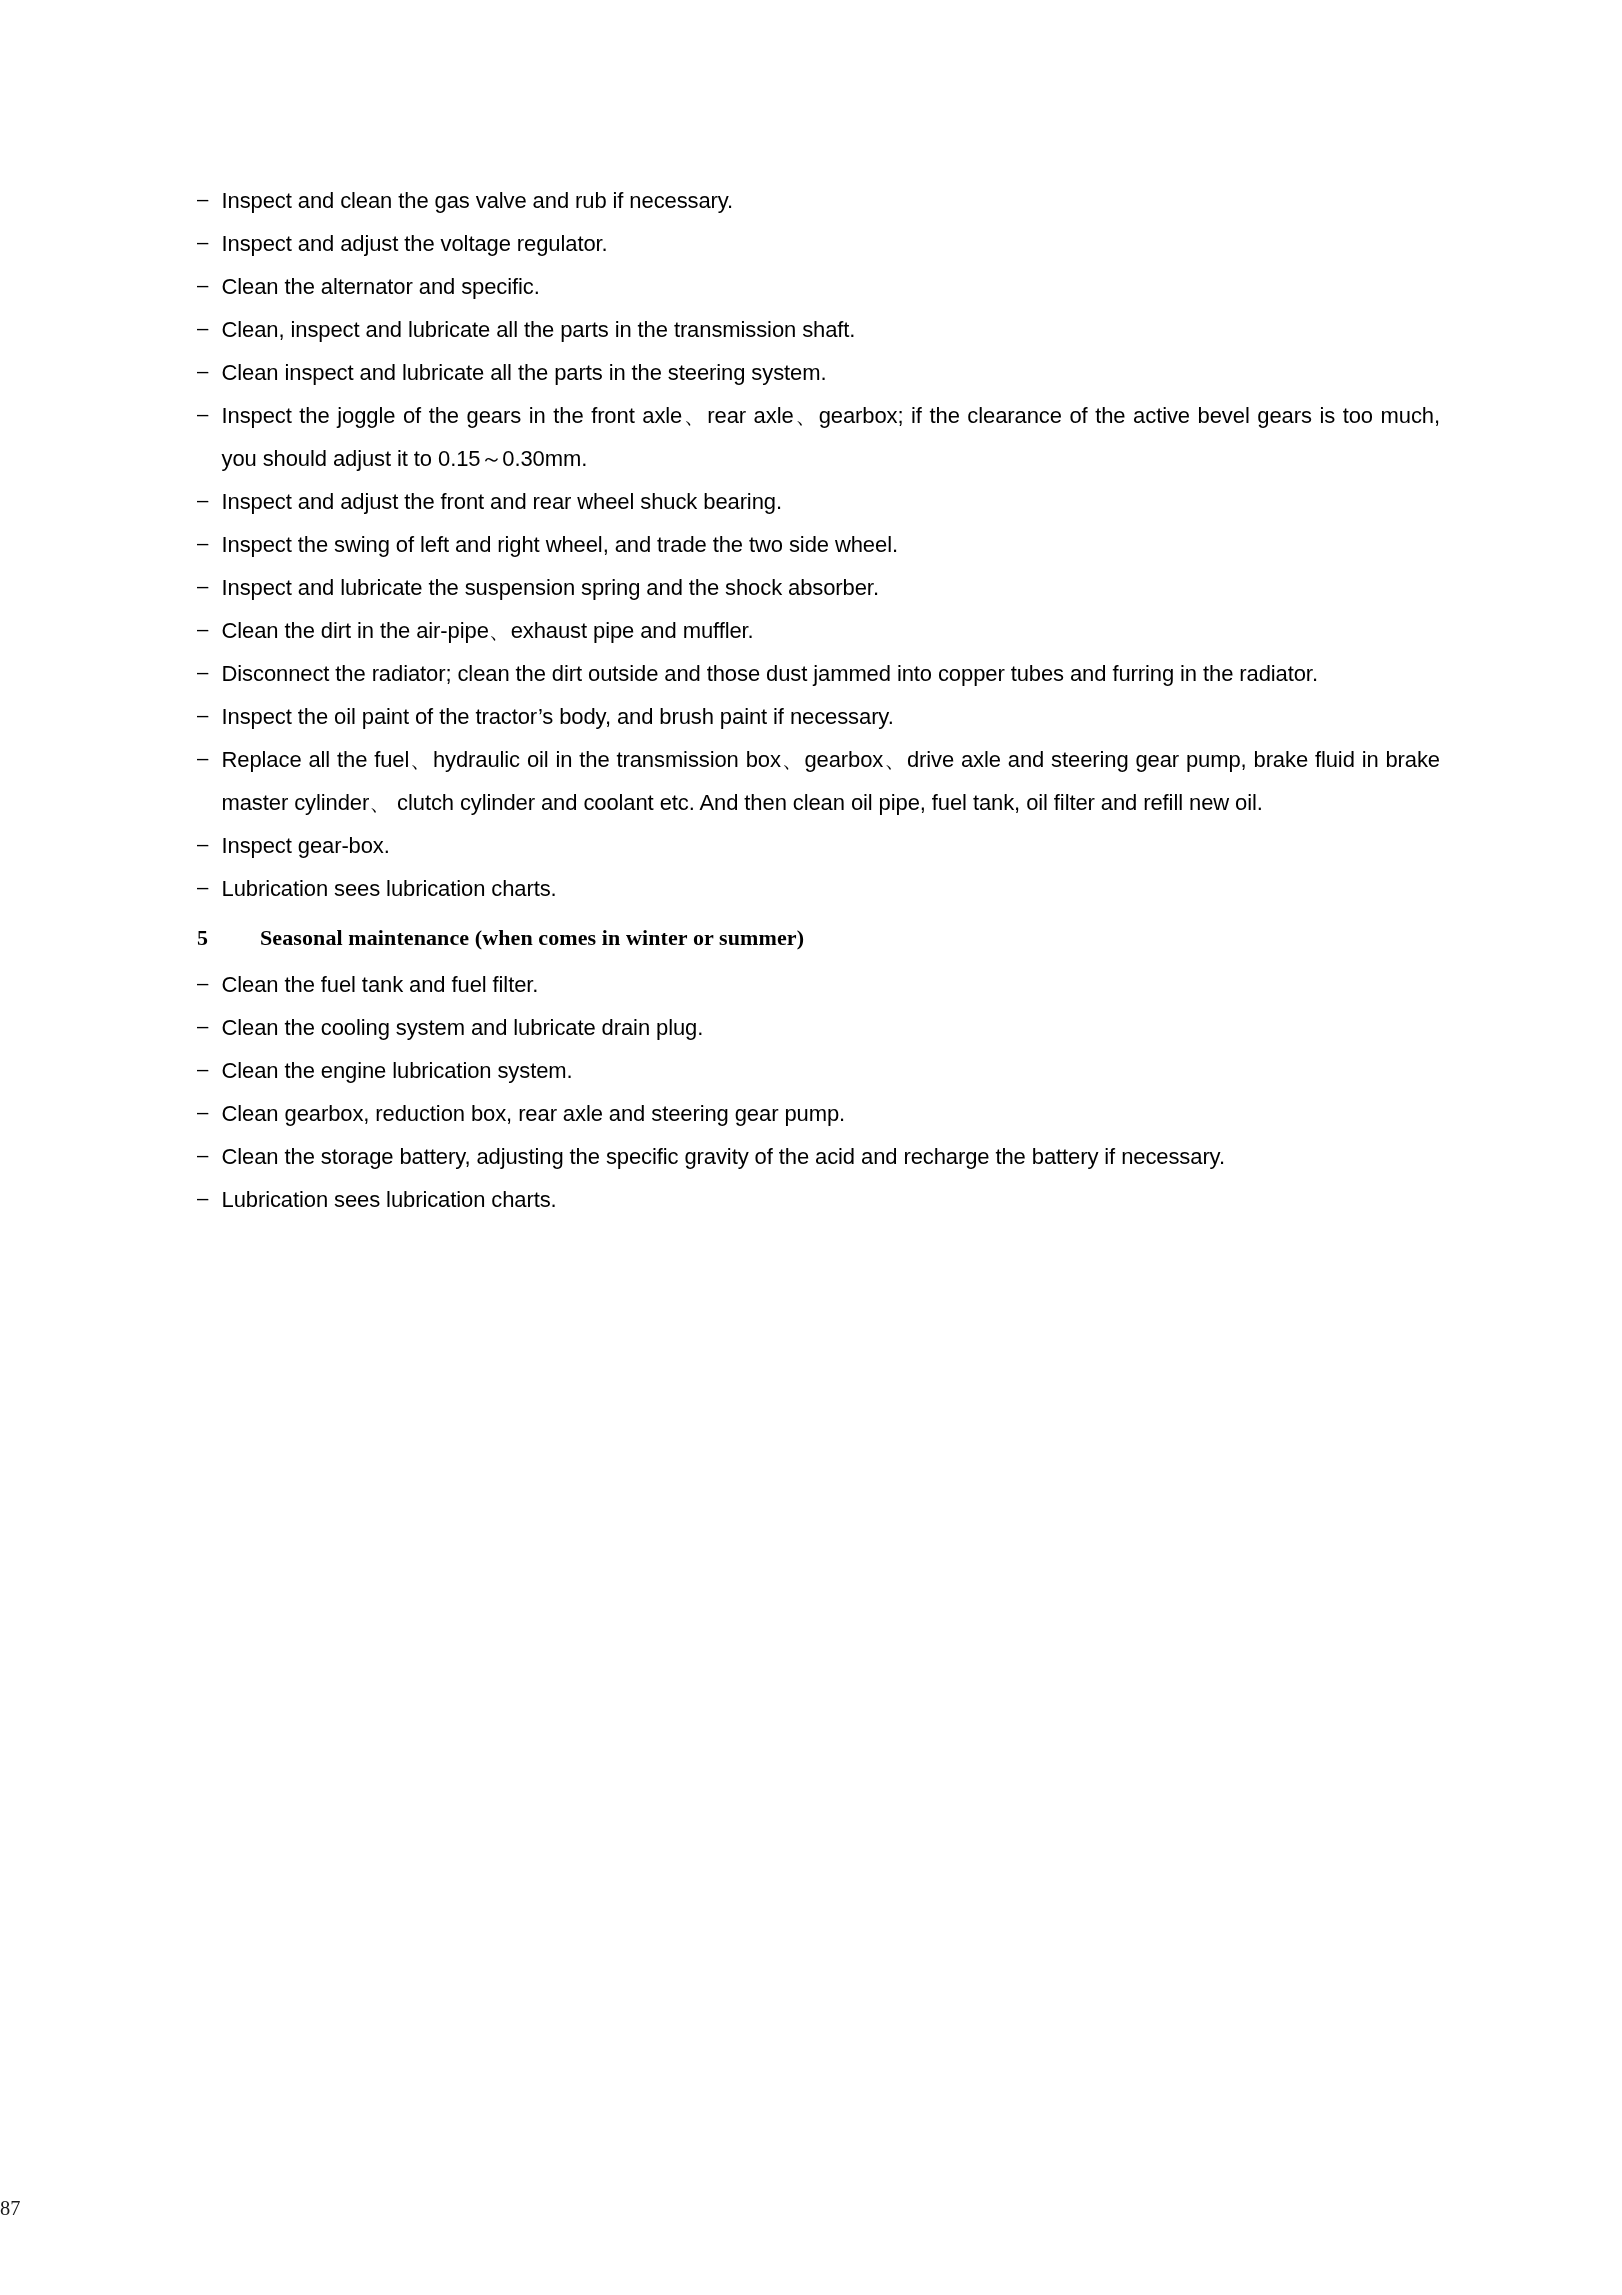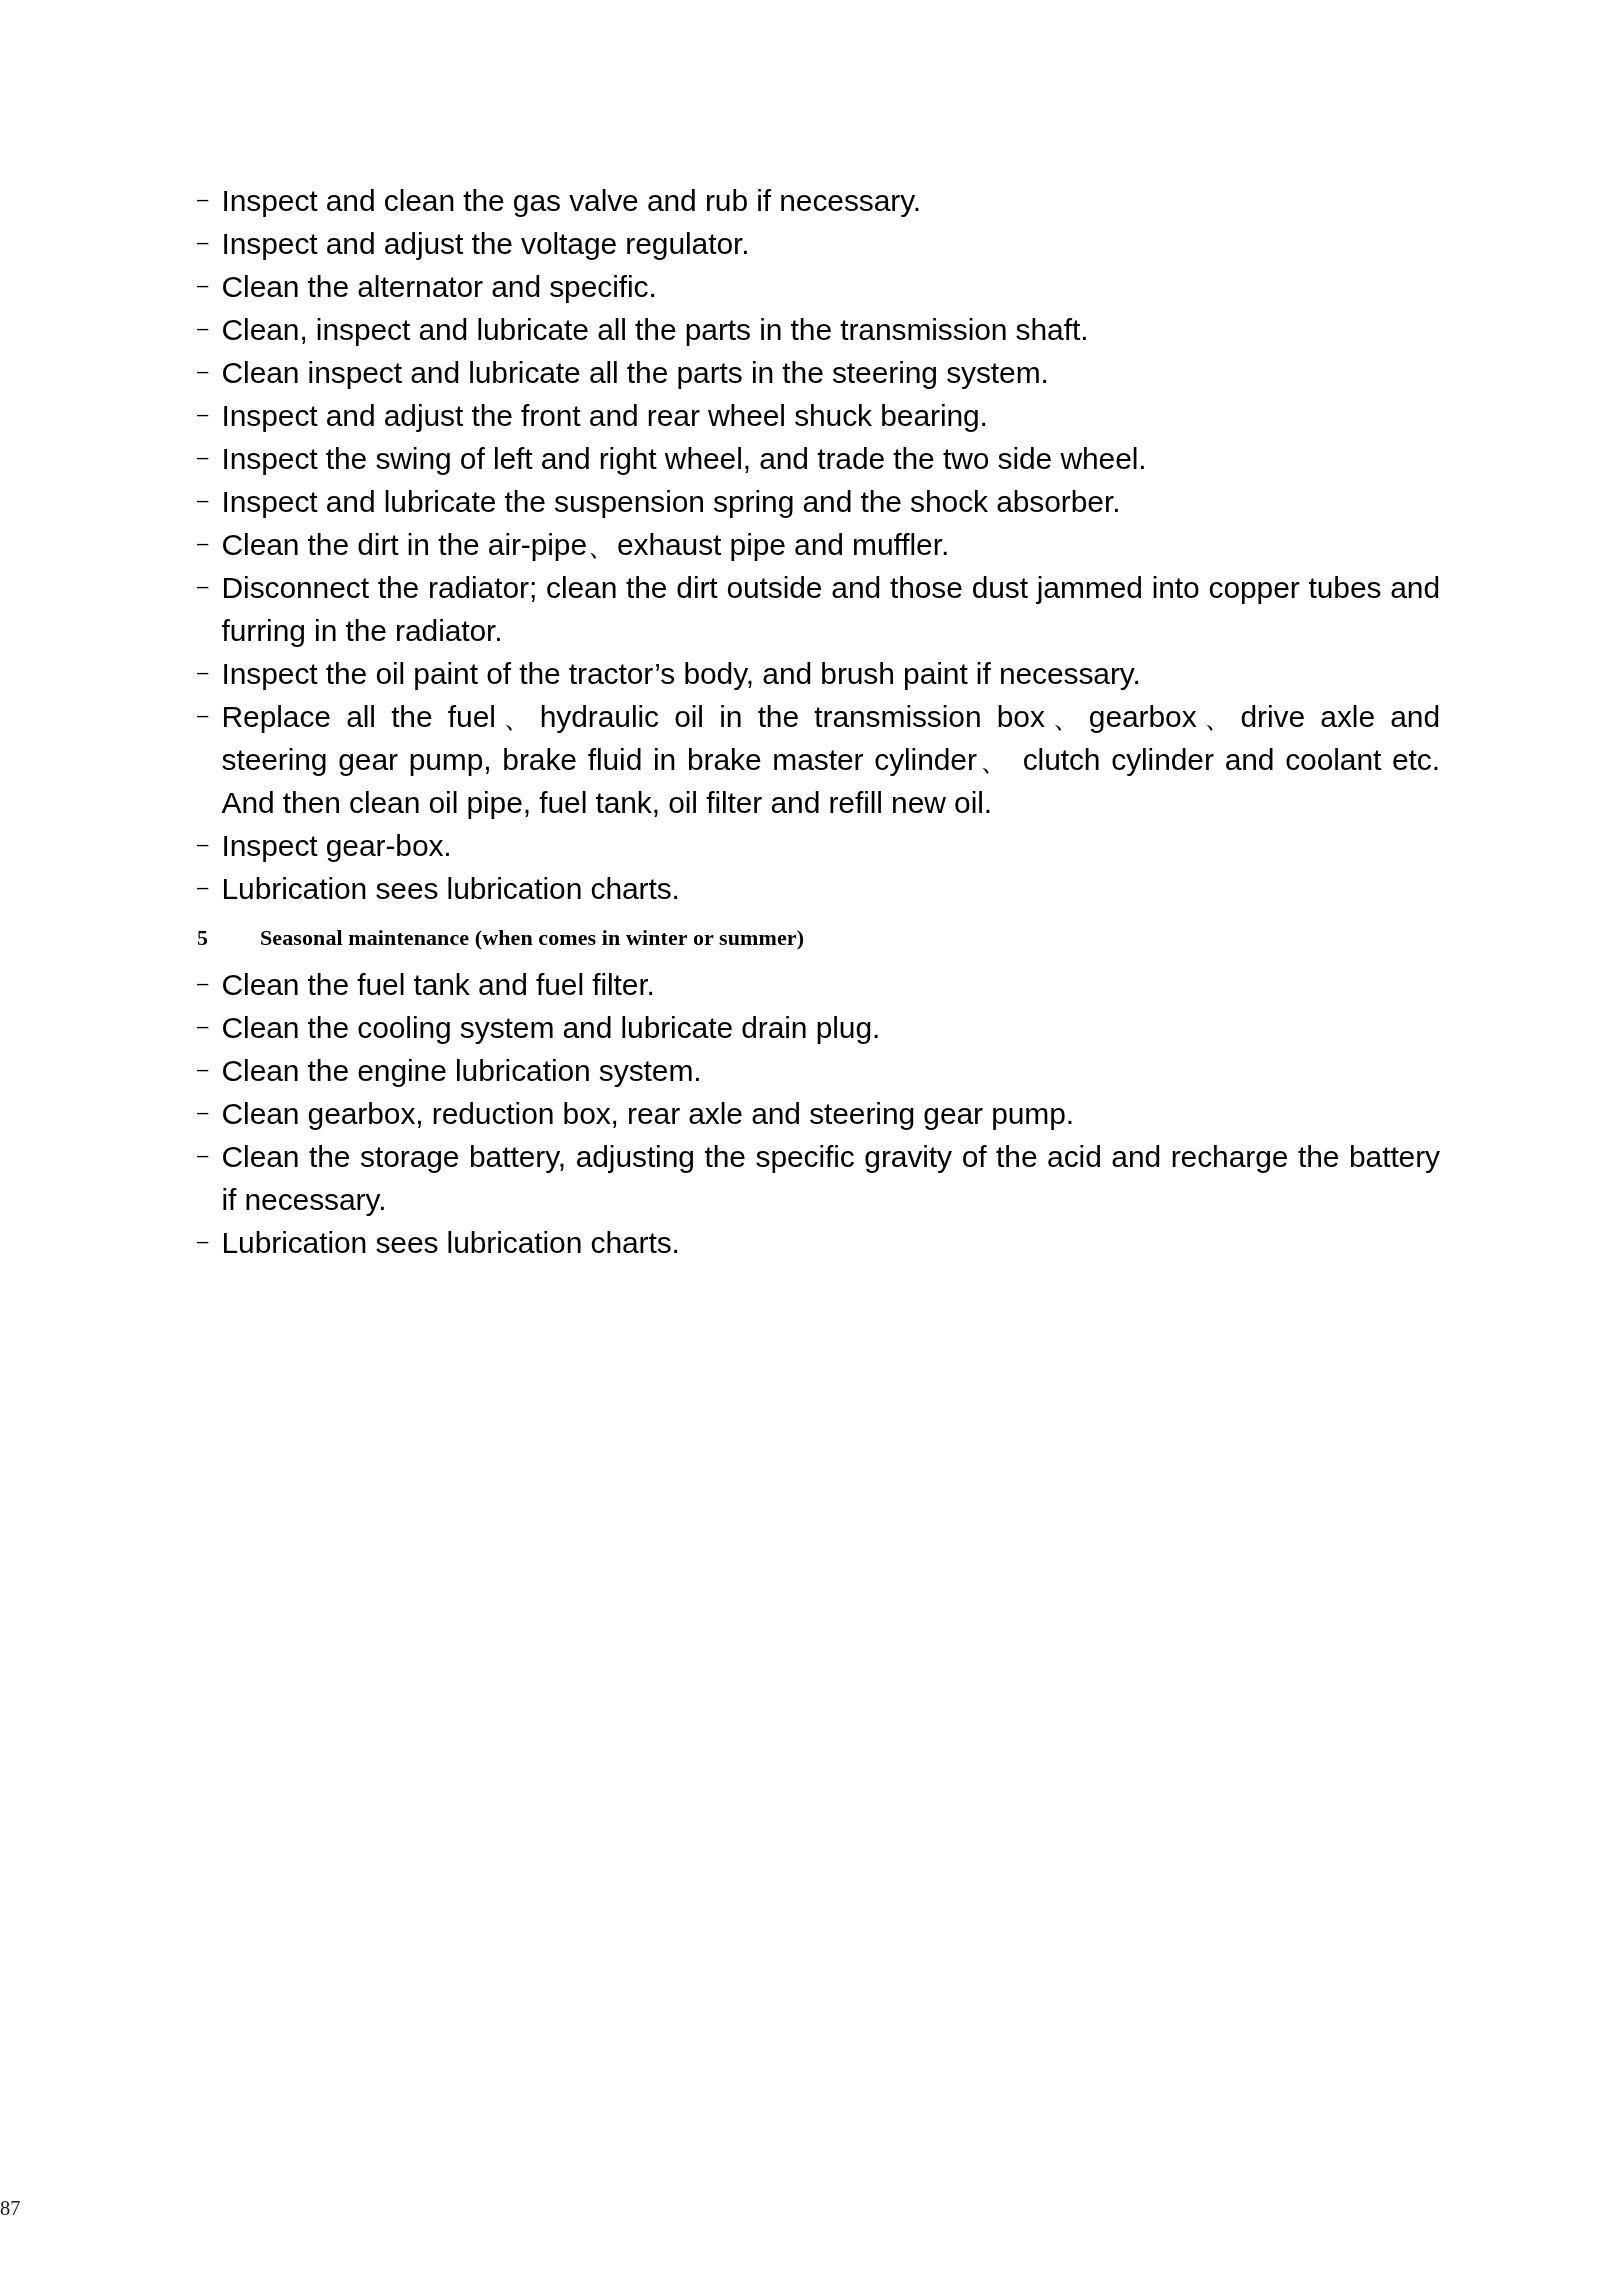--- a/index.html
+++ b/index.html
@@ -24,21 +24,21 @@
     position: absolute;
     left: 197px;
     top: 179px;
     width: 1243px;   
   }
 
   .bullet-item {
     position: relative;
     padding-left: 24.5px;       
     margin: 0 0 0 0;
-    font-size: 30px;
+    font-size: 22px;
     line-height: 43px;        
     text-align: justify;
     text-justify: inter-word;
     letter-spacing: -0.1px;
     word-spacing: 0px;
   }
 
   
   .bullet-item > .txt {
     display: block;
@@ -116,20 +116,24 @@
         <div class="bullet-item">
           <span class="bullet-dash"></span>
           <span class="txt">Clean, inspect and lubricate all the parts in the transmission shaft.</span>
         </div>
         <div class="bullet-item">
           <span class="bullet-dash"></span>
           <span class="txt">Clean inspect and lubricate all the parts in the steering system.</span>
         </div>
         <div class="bullet-item">
           <span class="bullet-dash"></span>
+          <span class="txt">Inspect the joggle of the gears in the front axle、rear axle、gearbox; if the clearance of the active bevel gears is too much, you should adjust it to 0.15～0.30mm.</span>
+        </div>
+        <div class="bullet-item">
+          <span class="bullet-dash"></span>
           <span class="txt">Inspect and adjust the front and rear wheel shuck bearing.</span>
         </div>
         <div class="bullet-item">
           <span class="bullet-dash"></span>
           <span class="txt">Inspect the swing of left and right wheel, and trade the two side wheel.</span>
         </div>
         <div class="bullet-item">
           <span class="bullet-dash"></span>
           <span class="txt">Inspect and lubricate the suspension spring and the shock absorber.</span>
         </div>

